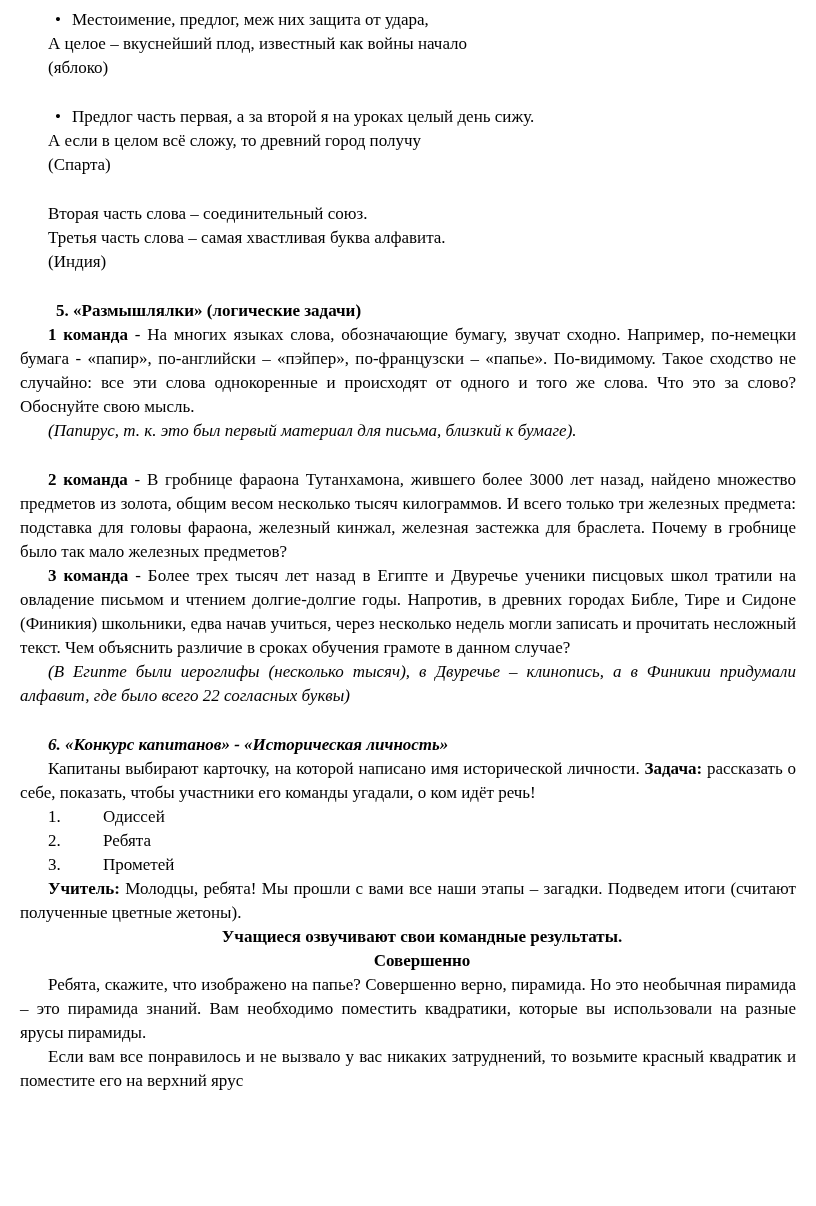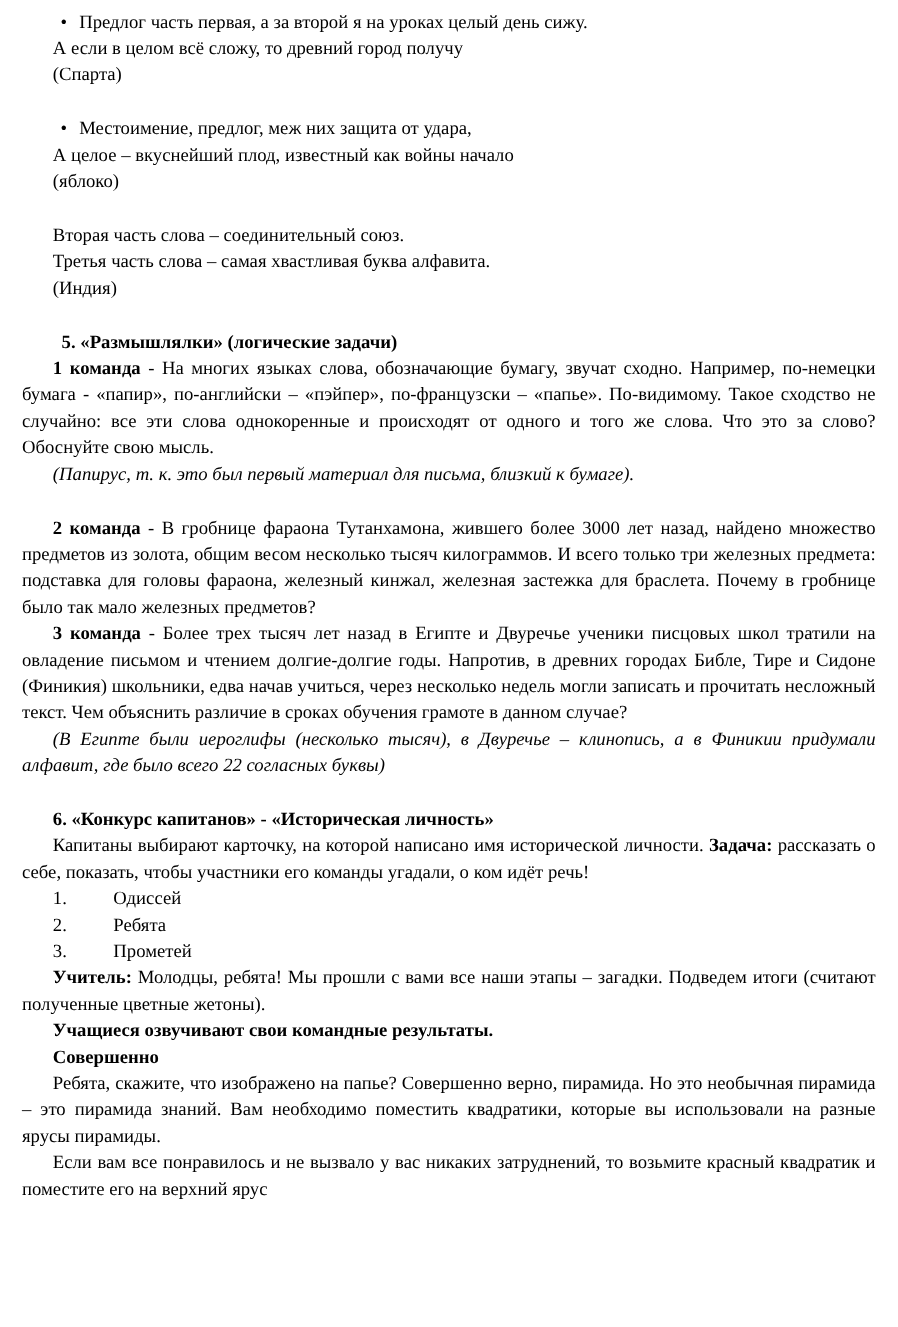--- a/index.html
+++ b/index.html
@@ -10,53 +10,53 @@
       color: #000000;
       font-family: "Liberation Serif", "DejaVu Serif", serif;
       font-size: 17px;
       line-height: 24px;
     }
     p { margin: 0; }
     .page { padding: 8px 20px 6px 20px; }
 
     .para   { text-align: justify; }
     .indent { text-indent: 28px; }
-    .bold   { font-weight: 700; }
+    .bold   { font-weight: 700; text-align: center; }
 
     .riddle { margin-left: 28px; margin-bottom: 25px; }
     .bullet-line { padding-left: 7px; }
     .bullet { display: inline-block; width: 17px; }
 
     .heading5 { font-weight: 700; margin-left: 36px; }
-    .heading6 { font-weight: 700; margin-left: 28px; }
+    .heading6 { font-weight: 700; font-style: italic; margin-left: 28px; }
 
     .answer { font-style: italic; text-align: justify; text-indent: 28px; margin-bottom: 25px; }
 
     .list-line { padding-left: 28px; }
     .list-num  { display: inline-block; width: 55px; }
   </style>
 </head>
 <body>
 
 <div class="page">
 
   <div class="riddle">
     <div class="bullet-line">
+      <span class="bullet">•</span><span>Местоимение, предлог, меж них защита от удара,</span>
+    </div>
+    <div>А целое – вкуснейший плод, известный как войны начало</div>
+    <div>(яблоко)</div>
+  </div>
+
+  <div class="riddle">
+    <div class="bullet-line">
       <span class="bullet">•</span><span>Предлог часть первая, а за второй я на уроках целый день сижу.</span>
     </div>
     <div>А если в целом всё сложу, то древний город получу</div>
     <div>(Спарта)</div>
-  </div>
-
-  <div class="riddle">
-    <div class="bullet-line">
-      <span class="bullet">•</span><span>Местоимение, предлог, меж них защита от удара,</span>
-    </div>
-    <div>А целое – вкуснейший плод, известный как войны начало</div>
-    <div>(яблоко)</div>
   </div>
 
   <div class="riddle">
     <div>Вторая часть слова – соединительный союз.</div>
     <div>Третья часть слова – самая хвастливая буква алфавита.</div>
     <div>(Индия)</div>
   </div>
 
   <p class="heading5">5. «Размышлялки» (логические задачи)</p>
 

